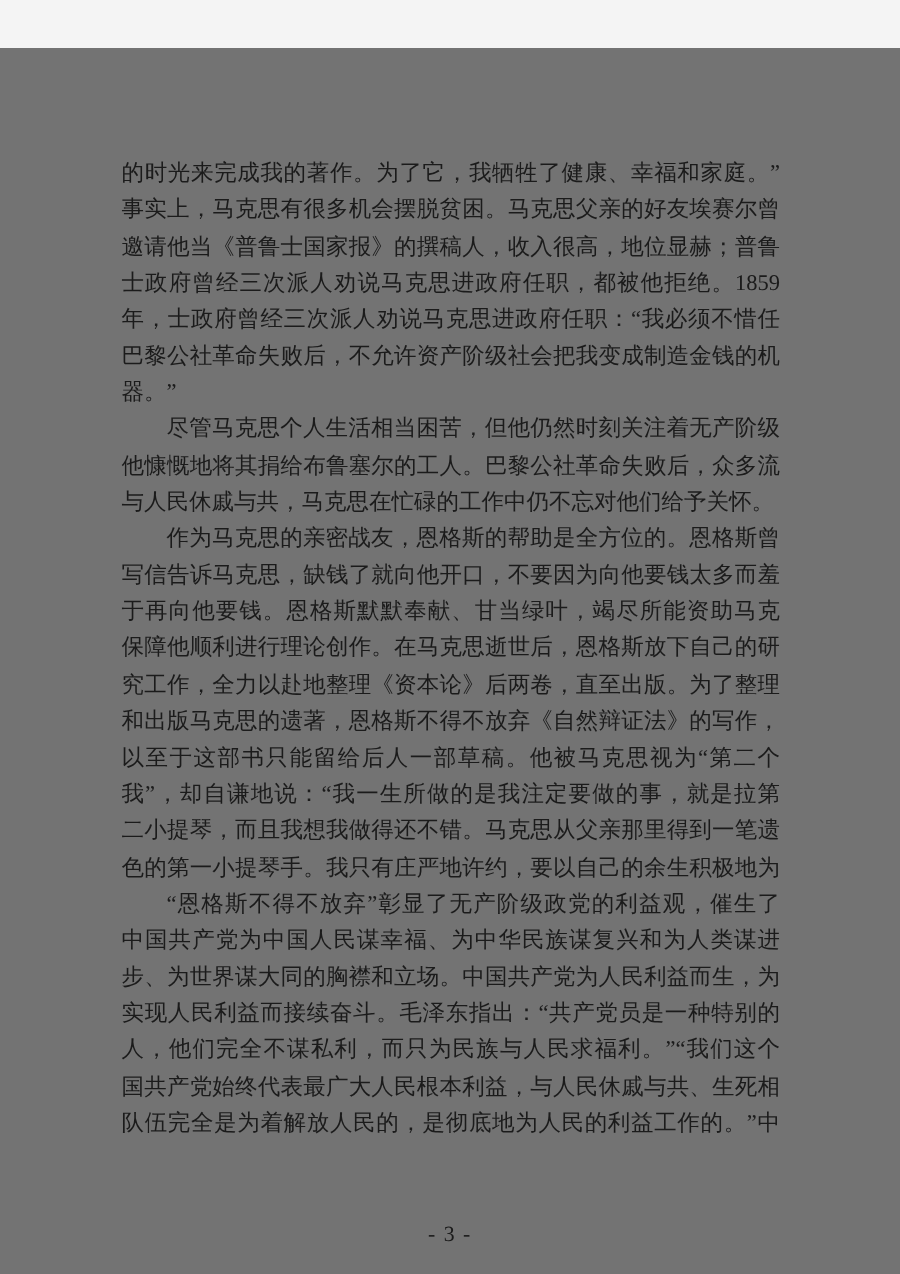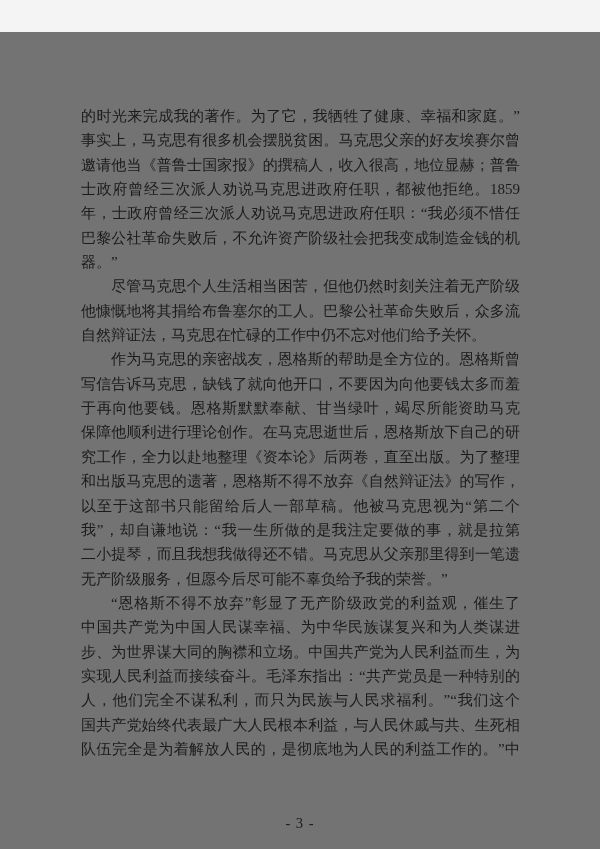--- a/index.html
+++ b/index.html
@@ -49,31 +49,31 @@
   <div class="page-body">
       <div class="line">的时光来完成我的著作。为了它，我牺牲了健康、幸福和家庭。”</div>
       <div class="line">事实上，马克思有很多机会摆脱贫困。马克思父亲的好友埃赛尔曾</div>
       <div class="line">邀请他当《普鲁士国家报》的撰稿人，收入很高，地位显赫；普鲁</div>
       <div class="line">士政府曾经三次派人劝说马克思进政府任职，都被他拒绝。1859</div>
       <div class="line">年，士政府曾经三次派人劝说马克思进政府任职：“我必须不惜任何</div>
       <div class="line">巴黎公社革命失败后，不允许资产阶级社会把我变成制造金钱的机</div>
       <div class="line flush">器。”</div>
       <div class="line indent">尽管马克思个人生活相当困苦，但他仍然时刻关注着无产阶级</div>
       <div class="line">他慷慨地将其捐给布鲁塞尔的工人。巴黎公社革命失败后，众多流</div>
-      <div class="line flush">自然辩证法，马克思在忙碌的工作中仍不忘对他们给予关怀。</div>
+      <div class="line flush">与人民休戚与共，马克思在忙碌的工作中仍不忘对他们给予关怀。</div>
       <div class="line indent">作为马克思的亲密战友，恩格斯的帮助是全方位的。恩格斯曾</div>
       <div class="line">写信告诉马克思，缺钱了就向他开口，不要因为向他要钱太多而羞</div>
       <div class="line">于再向他要钱。恩格斯默默奉献、甘当绿叶，竭尽所能资助马克思，</div>
       <div class="line">保障他顺利进行理论创作。在马克思逝世后，恩格斯放下自己的研</div>
       <div class="line">究工作，全力以赴地整理《资本论》后两卷，直至出版。为了整理</div>
       <div class="line">和出版马克思的遗著，恩格斯不得不放弃《自然辩证法》的写作，</div>
       <div class="line">以至于这部书只能留给后人一部草稿。他被马克思视为“第二个</div>
       <div class="line">我”，却自谦地说：“我一生所做的是我注定要做的事，就是拉第</div>
       <div class="line">二小提琴，而且我想我做得还不错。马克思从父亲那里得到一笔遗产</div>
-      <div class="line flush">无产阶级服务，但愿今后尽可能不辜负给予我的荣誉。”</div>
+      <div class="line">色的第一小提琴手。我只有庄严地许约，要以自己的余生积极地为</div>
       <div class="line indent">“恩格斯不得不放弃”彰显了无产阶级政党的利益观，催生了</div>
       <div class="line">中国共产党为中国人民谋幸福、为中华民族谋复兴和为人类谋进</div>
       <div class="line">步、为世界谋大同的胸襟和立场。中国共产党为人民利益而生，为</div>
       <div class="line">实现人民利益而接续奋斗。毛泽东指出：“共产党员是一种特别的</div>
       <div class="line">人，他们完全不谋私利，而只为民族与人民求福利。”“我们这个</div>
       <div class="line">国共产党始终代表最广大人民根本利益，与人民休戚与共、生死相</div>
       <div class="line">队伍完全是为着解放人民的，是彻底地为人民的利益工作的。”中</div>
     </div>
   <div class="page-footer">- 3 -</div>
 </div>

